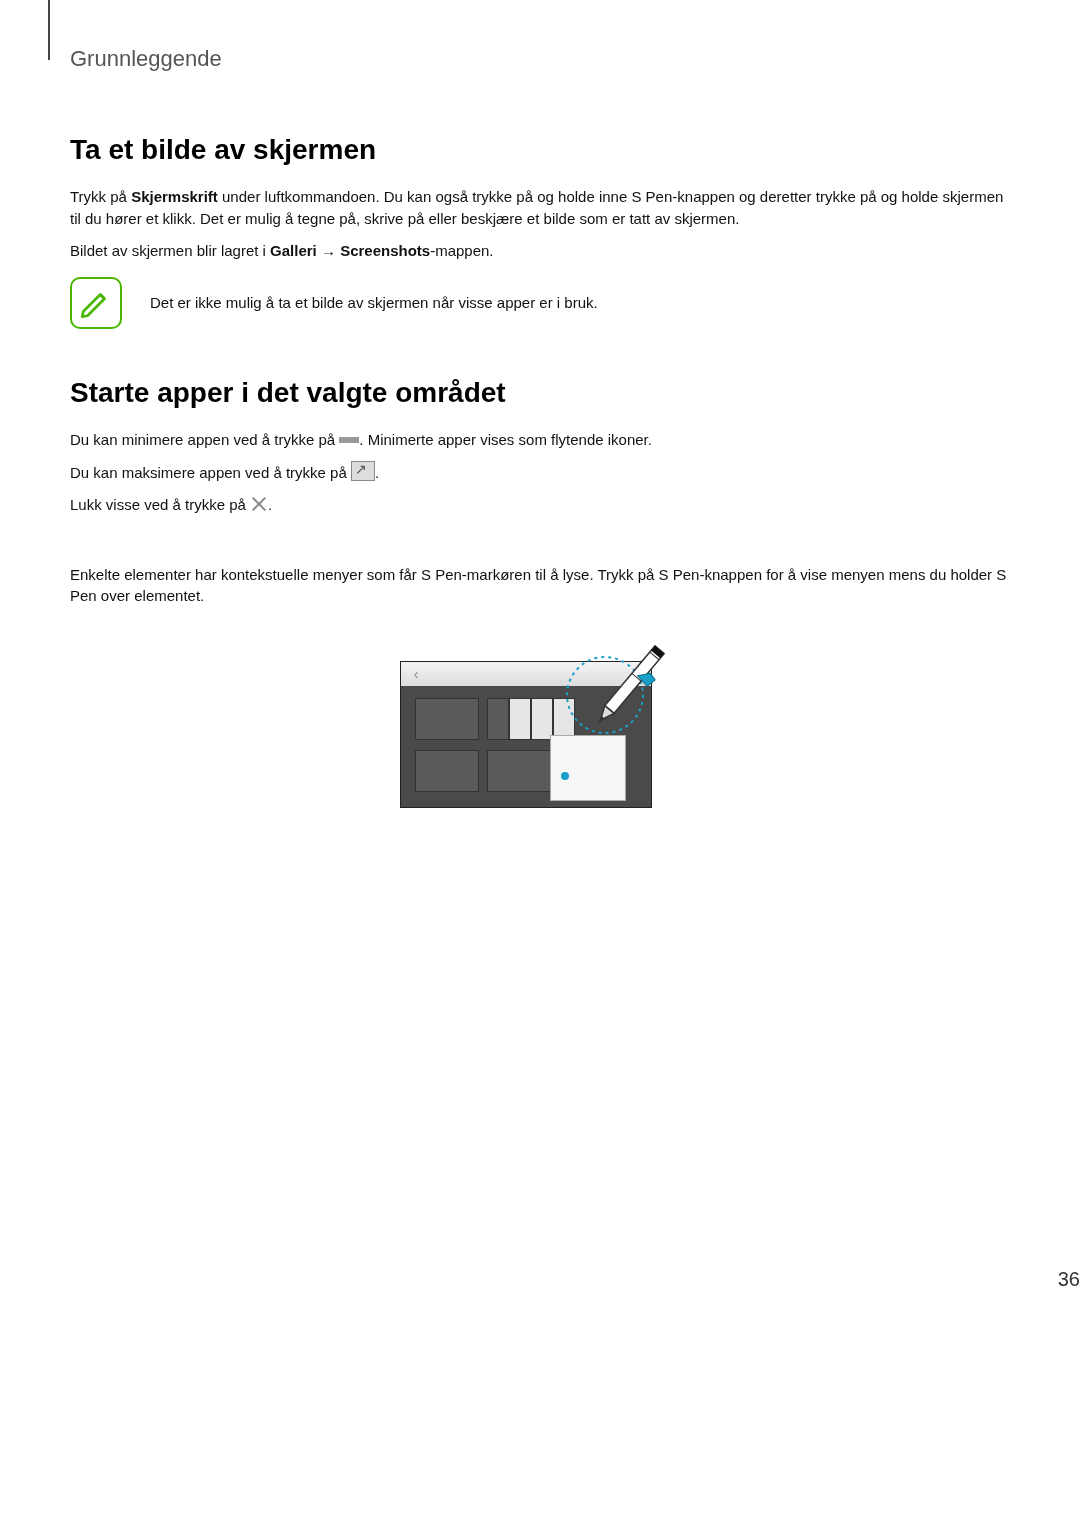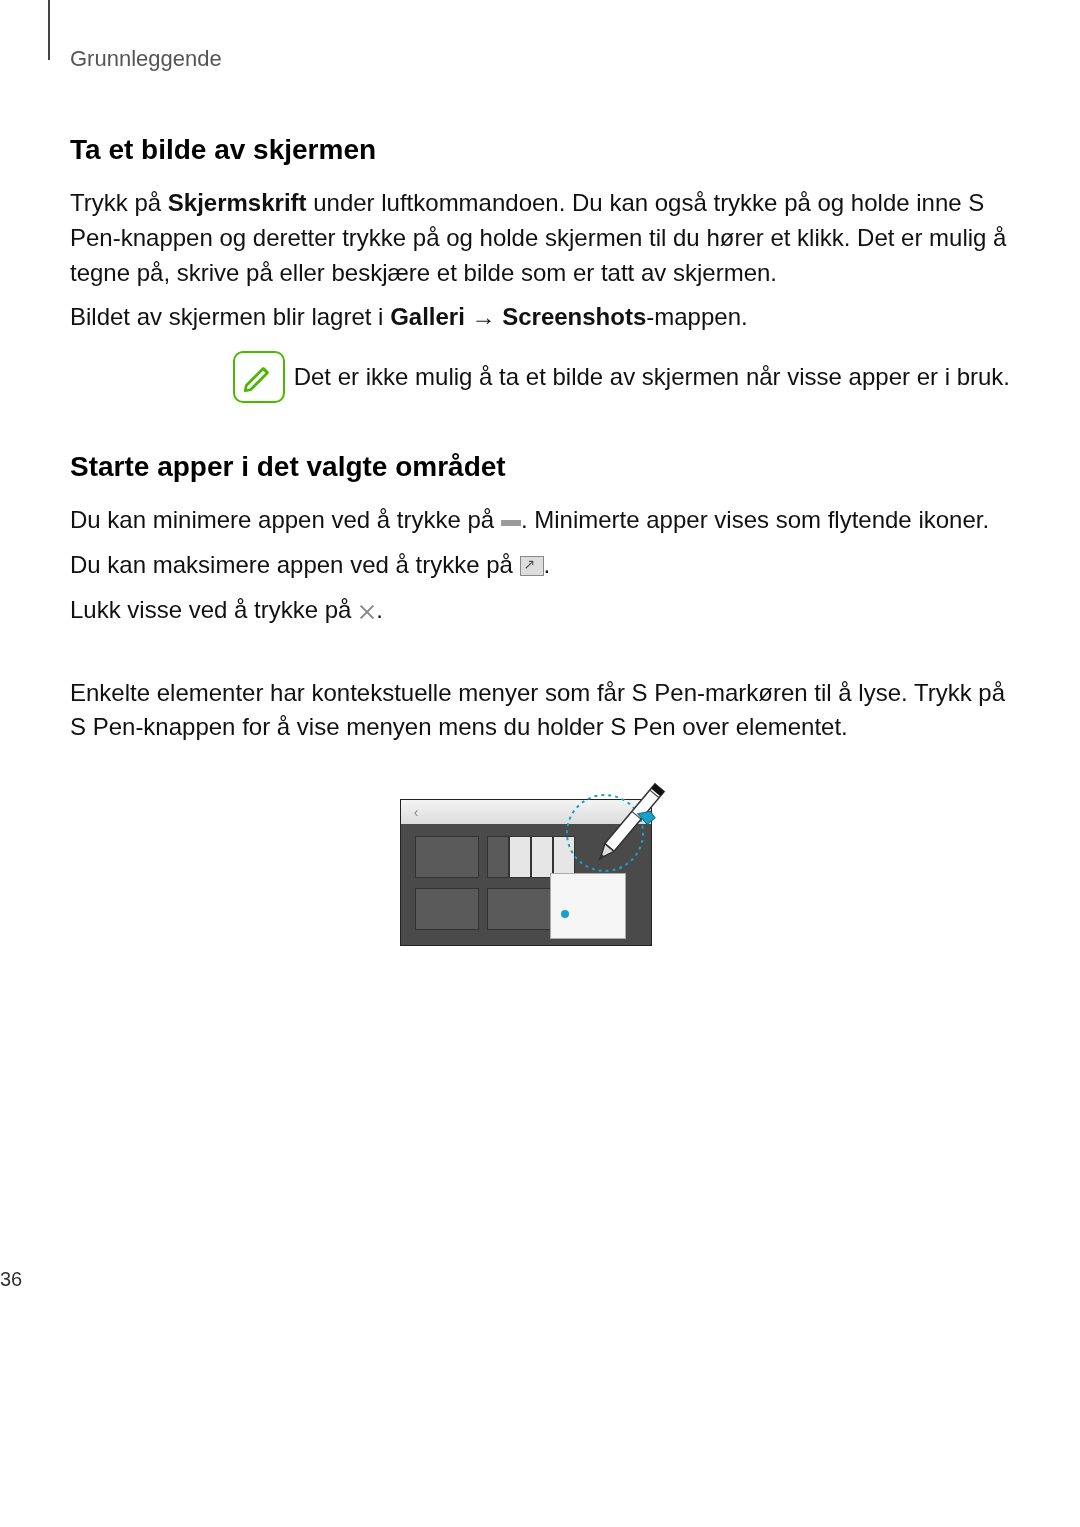--- a/index.html
+++ b/index.html
@@ -32,35 +32,34 @@
     margin-top: 6px;
     margin-bottom: 62px;
   }
   h3 {
     font-size: 28px;
     font-weight: 700;
     margin: 0 0 20px 0;
     color: #000;
   }
   p {
-    font-size: 24px;
+    font-size: 15px;
     line-height: 1.45;
     margin: 0 0 10px 0;
     color: #111;
   }
   .block { margin-bottom: 44px; margin-top: 48px; }
   .bold { font-weight: 700; }
   .arrow { font-weight: 400; }
 
   .note-row {
     display: flex;
     align-items: center;
-    gap: 9px;
+    gap: 28px;
     margin-top: 16px;
-    justify-content: flex-end;
   }
   .note-icon {
     width: 48px;
     height: 48px;
     border: 2.5px solid #4ab800;
     border-radius: 10px;
     display: flex;
     align-items: center;
     justify-content: center;
     flex: none;
@@ -149,21 +148,21 @@
     position: absolute;
     width: 8px; height: 8px;
     border-radius: 50%;
     background: #1aa0c8;
   }
 
   .pagenum {
     position: absolute;
     left: 0; right: 0;
     bottom: 36px;
-    text-align: left;
+    text-align: right;
     font-size: 20px;
     color: #333;
   }
 </style>
 </head>
 <body>
 
 <div class="page">
   <div class="vline"></div>
   <div class="breadcrumb">Grunnleggende</div>

